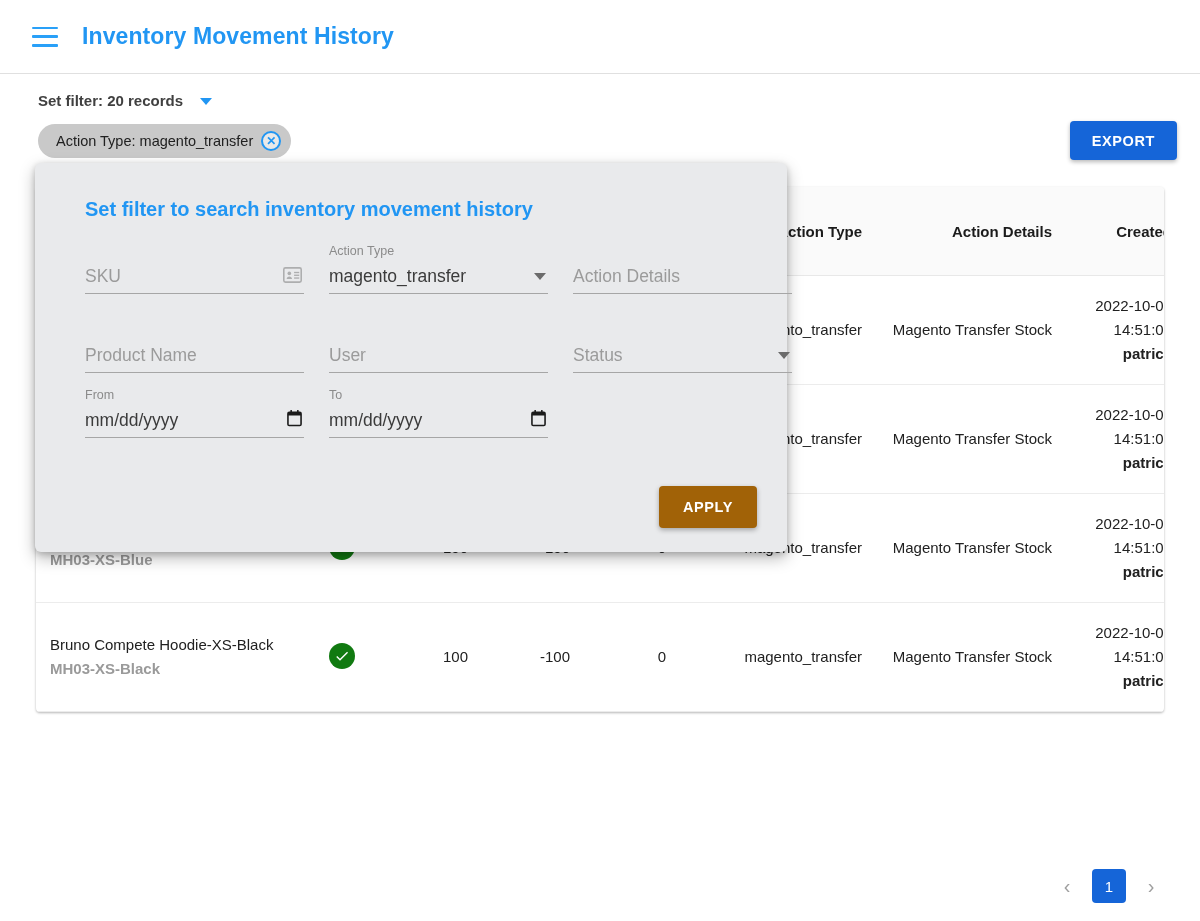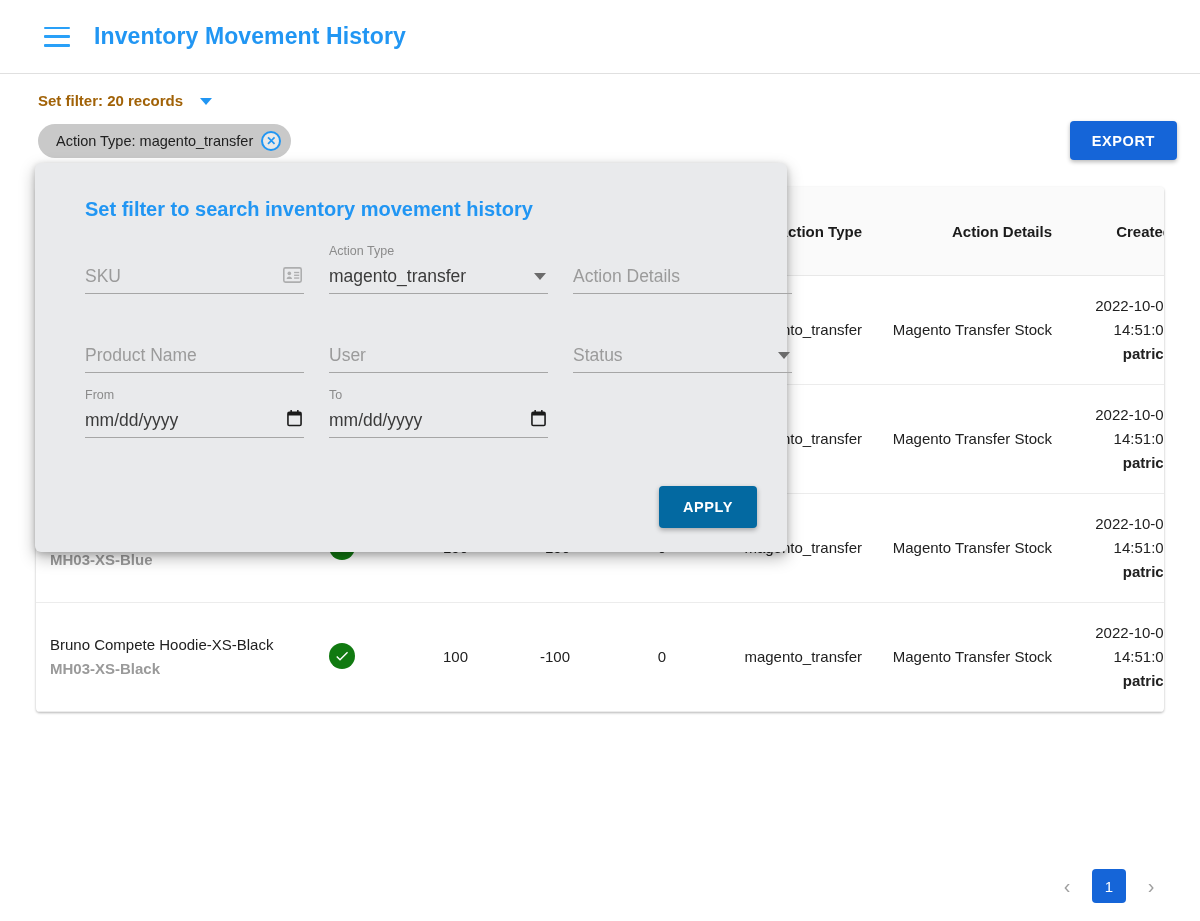--- a/index.html
+++ b/index.html
@@ -16,21 +16,21 @@
     position: relative;
   }
 
   
   .appbar {
     height: 74px;
     background: #ffffff;
     border-bottom: 1px solid #e0e0e0;
     display: flex;
     align-items: center;
-    padding: 0 0 0 44px;
+    padding: 0 0 0 32px;
     box-sizing: border-box;
   }
   .hamburger {
     width: 26px;
     height: 20px;
     display: flex;
     flex-direction: column;
     justify-content: space-between;
     cursor: pointer;
     margin-right: 24px;
@@ -48,21 +48,21 @@
     font-weight: bold;
     letter-spacing: 0.1px;
   }
 
   
   .filter-strip {
     padding: 18px 0 0 38px;
     position: relative;
   }
   .set-filter-link {
-    color: #a16207;
+    color: #404040;
     font-size: 15px;
     font-weight: bold;
     cursor: pointer;
     display: inline-flex;
     align-items: center;
     gap: 17px;
   }
   .caret-down {
     width: 0; height: 0;
     border-left: 6px solid transparent;
@@ -281,21 +281,21 @@
   }
   .sku-icon { margin-right: 2px; opacity: .62; }
   .cal-icon { margin-right: 2px; }
   .field.tall-gap { margin-bottom: 14px; }
   .spacer-lbl { height: 17px; display: block; }
 
   .apply-btn {
     position: absolute;
     right: 30px;
     bottom: 24px;
-    background: #0369a1;
+    background: #a16207;
     color: #fff;
     border: none;
     border-radius: 4px;
     font-size: 14.5px;
     font-weight: bold;
     letter-spacing: 0.6px;
     height: 42px;
     padding: 0 24px;
     cursor: pointer;
     box-shadow: 0 2px 5px rgba(0,0,0,.3);

